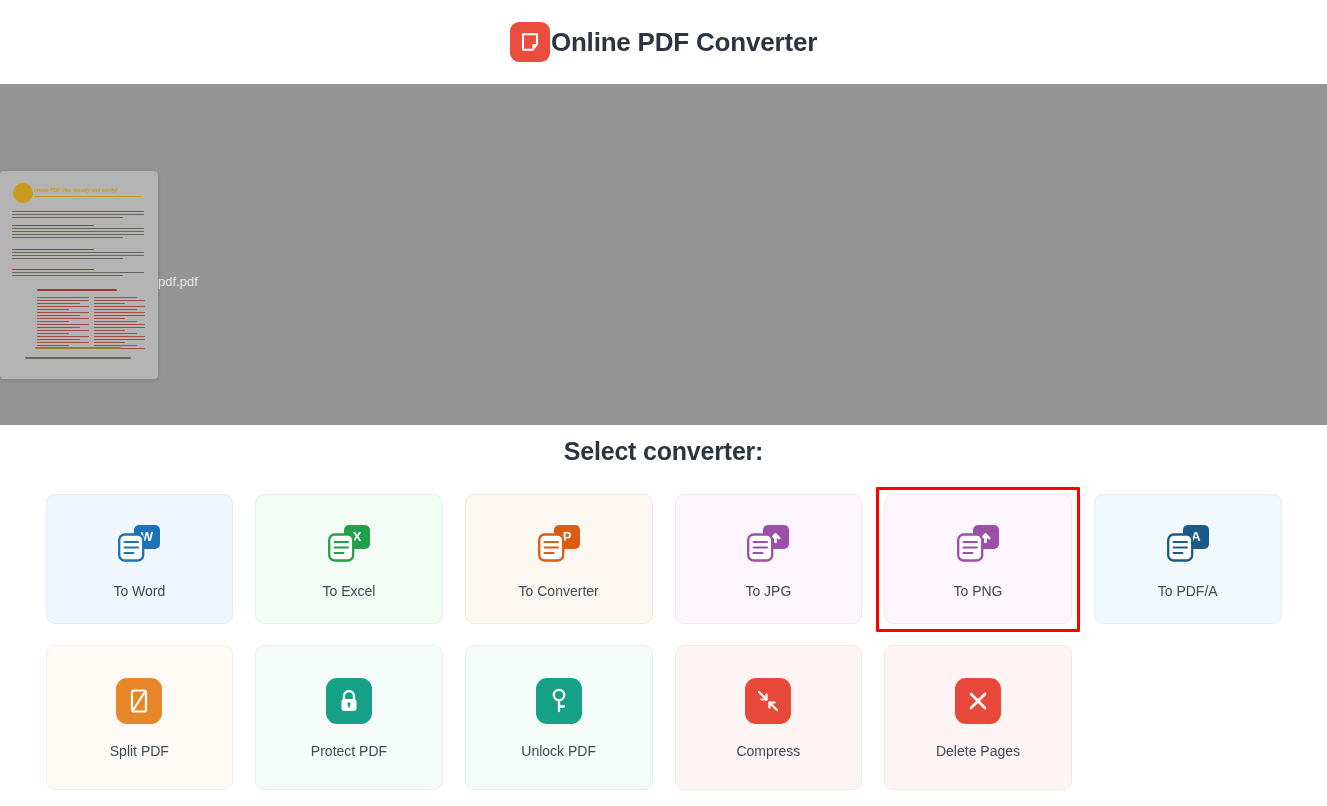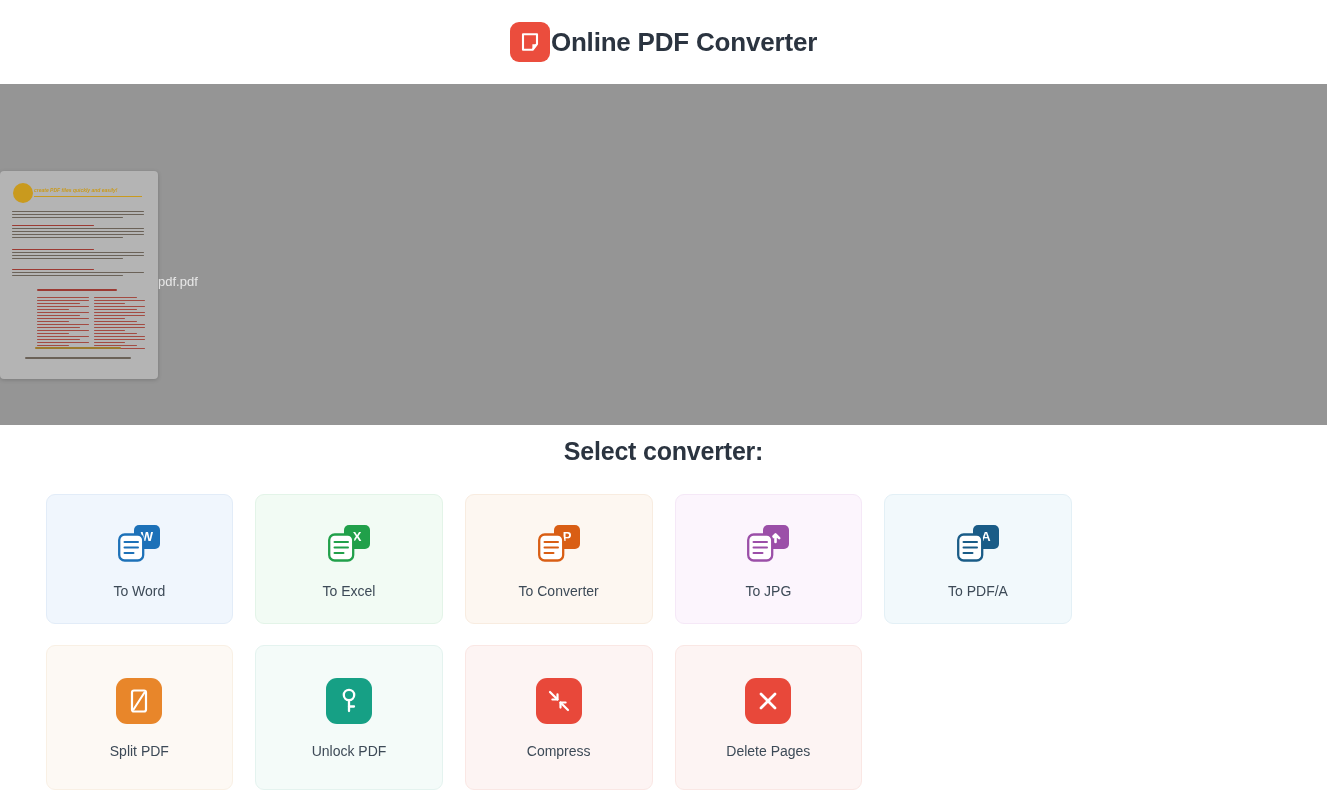--- a/index.html
+++ b/index.html
@@ -315,20 +315,36 @@
     <rect x="3.2" y="13.5" width="24" height="26" rx="5.5" fill="#ffffff" stroke="#9b4fa8" stroke-width="2.3"></rect>
     <g stroke="#9b4fa8" stroke-width="2" stroke-linecap="round">
       <line x1="8.5" y1="21" x2="22" y2="21"></line>
       <line x1="8.5" y1="26.5" x2="22" y2="26.5"></line>
       <line x1="8.5" y1="32" x2="17.5" y2="32"></line>
     </g>
   </svg>
         </div>
         <div class="card-label">To JPG</div>
       </div>
+      <div class="card" style="background: rgb(252, 245, 253); border-color: rgb(245, 232, 247);">
+        <div class="icon-wrap">
+          <svg width="46" height="44" viewBox="0 0 46 44" aria-hidden="true">
+    <rect x="18" y="4" width="26" height="24" rx="5" fill="#9b4fa8"></rect>
+    <path d="M30.5 21 L30.5 13.5 M30.5 13.5 L26.8 17.2 M30.5 13.5 L34.2 17.2" stroke="#ffffff" stroke-width="2.6" fill="none" stroke-linecap="round" stroke-linejoin="round"></path>
+    <rect x="3.2" y="13.5" width="24" height="26" rx="5.5" fill="#ffffff" stroke="#9b4fa8" stroke-width="2.3"></rect>
+    <g stroke="#9b4fa8" stroke-width="2" stroke-linecap="round">
+      <line x1="8.5" y1="21" x2="22" y2="21"></line>
+      <line x1="8.5" y1="26.5" x2="22" y2="26.5"></line>
+      <line x1="8.5" y1="32" x2="17.5" y2="32"></line>
+    </g>
+  </svg>
+        </div>
+        <div class="card-label">To PNG</div>
+        <div class="sel-box" style="border-color: rgb(255, 0, 0);"></div>
+      </div>
       <div class="card" style="background: rgb(242, 249, 252); border-color: rgb(227, 240, 246);">
         <div class="icon-wrap">
           <svg width="46" height="44" viewBox="0 0 46 44" aria-hidden="true">
     <rect x="18" y="4" width="26" height="24" rx="5" fill="#1a5c87"></rect>
     <text x="31" y="20" font-family="'Liberation Sans',sans-serif" font-size="13" font-weight="bold" fill="#ffffff" text-anchor="middle">A</text>
     <rect x="3.2" y="13.5" width="24" height="26" rx="5.5" fill="#ffffff" stroke="#1a5c87" stroke-width="2.3"></rect>
     <g stroke="#1a5c87" stroke-width="2" stroke-linecap="round">
       <line x1="8.5" y1="21" x2="22" y2="21"></line>
       <line x1="8.5" y1="26.5" x2="22" y2="26.5"></line>
       <line x1="8.5" y1="32" x2="17.5" y2="32"></line>
@@ -342,20 +358,33 @@
       <div class="card" style="background: rgb(253, 249, 244); border-color: rgb(249, 240, 228);">
         <div class="icon-wrap">
           <div class="tile-icon" style="background: rgb(232, 134, 42);">
             <svg width="24" height="26" viewBox="0 0 24 26" aria-hidden="true">
         <rect x="5" y="2.5" width="14" height="21" rx="2" fill="none" stroke="#ffffff" stroke-width="2.2"></rect>
         <line x1="17.5" y1="4.5" x2="6.5" y2="21.5" stroke="#ffffff" stroke-width="2.1" stroke-linecap="round"></line>
       </svg>
           </div>
         </div>
         <div class="card-label">Split PDF</div>
+      </div>
+      <div class="card" style="background: rgb(244, 251, 249); border-color: rgb(228, 243, 239);">
+        <div class="icon-wrap">
+          <div class="tile-icon" style="background: rgb(22, 160, 133);">
+            <svg width="24" height="26" viewBox="0 0 24 26" aria-hidden="true">
+        <path d="M7 11 V8 a5 5 0 0 1 10 0 V11" fill="none" stroke="#ffffff" stroke-width="2.3"></path>
+        <rect x="4.5" y="11" width="15" height="12" rx="2.4" fill="#ffffff"></rect>
+        <circle cx="12" cy="16" r="1.7" fill="#16a085"></circle>
+        <line x1="12" y1="16" x2="12" y2="19.5" stroke="#16a085" stroke-width="1.8"></line>
+      </svg>
+          </div>
+        </div>
+        <div class="card-label">Protect PDF</div>
       </div>
       <div class="card" style="background: rgb(244, 251, 249); border-color: rgb(228, 243, 239);">
         <div class="icon-wrap">
           <div class="tile-icon" style="background: rgb(22, 160, 133);">
             <svg width="22" height="27" viewBox="0 0 22 27" aria-hidden="true">
         <circle cx="11" cy="8" r="5.2" fill="none" stroke="#ffffff" stroke-width="2.3"></circle>
         <line x1="11" y1="13.2" x2="11" y2="24" stroke="#ffffff" stroke-width="2.3" stroke-linecap="round"></line>
         <line x1="11" y1="19.5" x2="16" y2="19.5" stroke="#ffffff" stroke-width="2.3" stroke-linecap="round"></line>
       </svg>
           </div>

